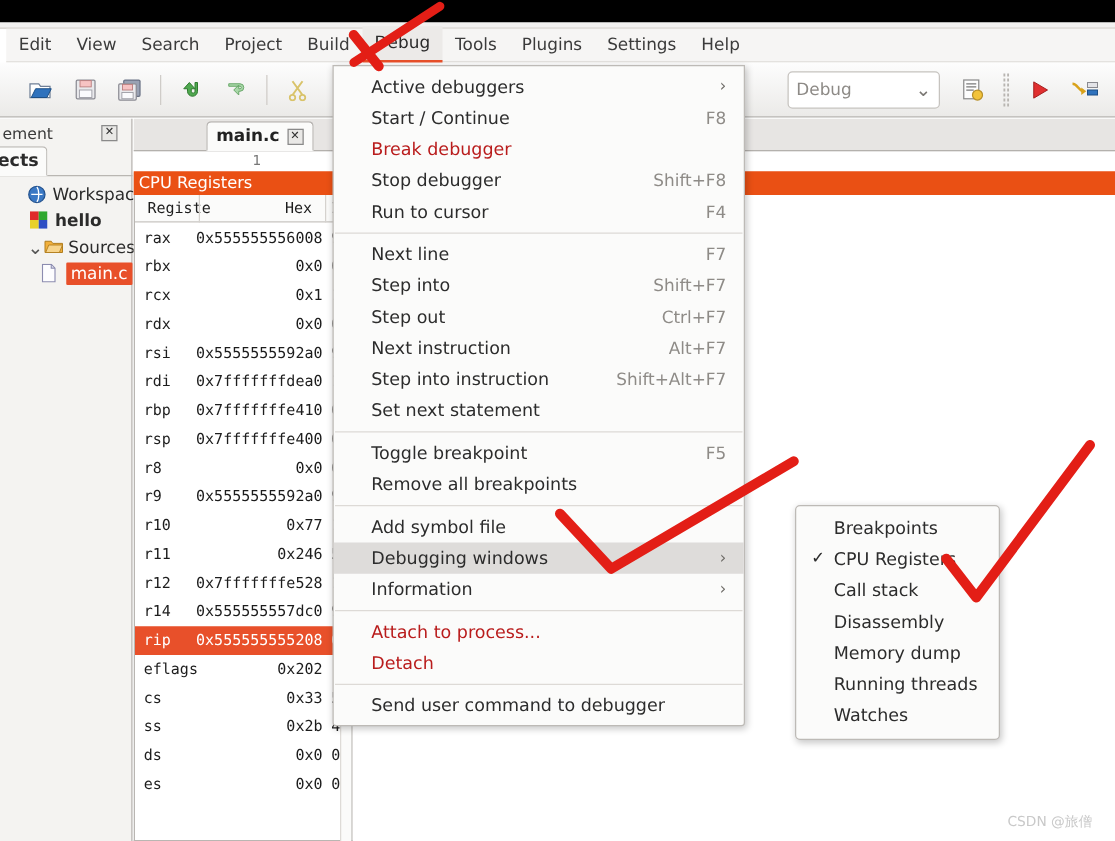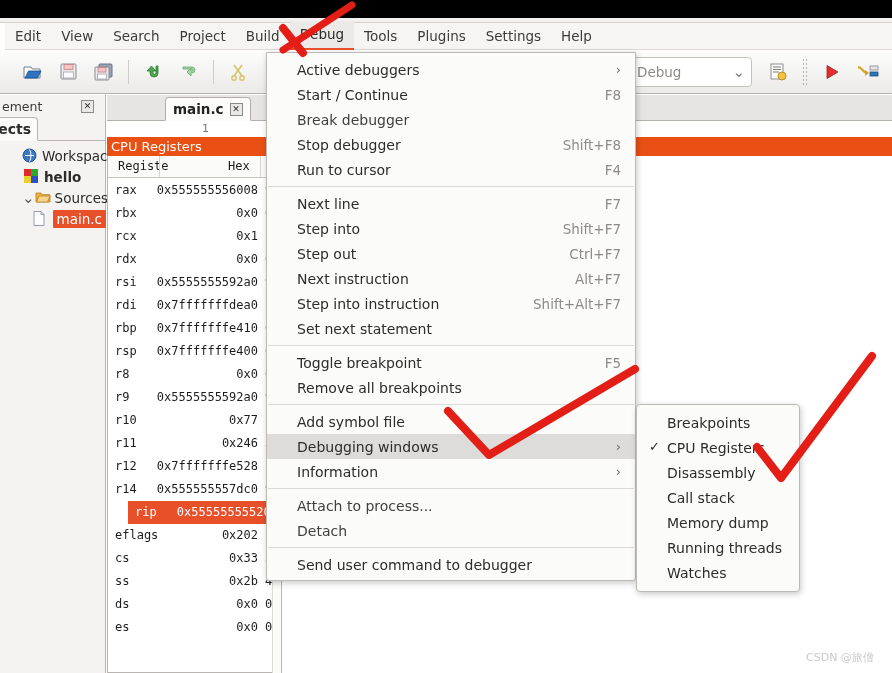--- a/index.html
+++ b/index.html
@@ -112,40 +112,40 @@
   .cpu-head {
     position:absolute; left:0; top:18px; width: 175px; height: 22px;
     background:#fbfbfa; border-bottom: 1px solid #c9c6c2;
     font-family: "DejaVu Sans Mono", monospace; font-size: 12px; color:#1d1d1d;
   }
   .cpu-head .hc { position:absolute; top:3px; }
   .cpu-head .col-sep { position:absolute; top:0; width:1px; height:22px; background:#d5d2ce; }
   .cpu-rows { position:absolute; left:0; top:41px; width: 175px;
     font-family:"DejaVu Sans Mono", monospace; font-size: 12px; color:#1d1d1d; }
   .reg-row { position:relative; height: 23px; white-space: nowrap; }
-  .reg-row.sel { background:#e8502a; color:#ffffff;margin-left:20px; }
+  .reg-row.sel { background:#e8502a; color:#ffffff; }
   .reg-name { position:absolute; left:7px; top:4px; }
   .reg-hex { position:absolute; left:21px; top:4px; width: 129px; text-align:right; }
   .reg-int { position:absolute; left:157px; top:4px; }
   .cpu-vscroll { position:absolute; right:0; top:18px; width: 9px; height: 517px; background:#fbfbfa;
     border-left:1px solid #dedbd7; }
 
   
   .menu {
-    position:absolute; left:266px; top:52px; width: 370px;
+    position:absolute; left:266px; top:52px; width: 330px;
     background:#fbfbfa; border:1px solid #bdbab6; border-radius: 0 0 3px 3px;
     box-shadow: 1px 2px 6px rgba(0,0,0,.22);
     padding: 4px 0 3px 0;
     text-align: center;
   }
   .mi {
     position:relative; height: 25px; display:flex; align-items:center;
     padding: 0 14px 0 30px; font-size: 14px; color:#2c2c2c; white-space: nowrap;
   }
-  .mi.dis { color:#404040; }
+  .mi.dis { color:#b91c1c; }
   .mi.hl { background:#dedcda; }
   .mi .accel { margin-left:auto; color:#8e8b87; font-size: 13.5px; }
   .mi .arrow { margin-left:auto; color:#6e6b67; font-size: 13px; }
   .mi .check { position:absolute; left:12px; top:4px; font-size: 13px; color:#2c2c2c; }
   .msep { height: 1px; background:#dddad6; margin: 4px 1px; }
 
   
   .submenu {
     position:absolute; left:636px; top:404px; width: 164px;
     background:#fbfbfa; border:1px solid #bdbab6; border-radius: 4px;
@@ -507,24 +507,24 @@
 
   <div class="submenu" id="debug-submenu">
       <div class="mi">
         <span>Breakpoints</span>
       </div>
       <div class="mi">
         <span class="check">✓</span>
         <span>CPU Registers</span>
       </div>
       <div class="mi">
+        <span>Call stack</span>
+      </div>
+      <div class="mi">
         <span>Disassembly</span>
-      </div>
-      <div class="mi">
-        <span>Call stack</span>
       </div>
       <div class="mi">
         <span>Memory dump</span>
       </div>
       <div class="mi">
         <span>Running threads</span>
       </div>
       <div class="mi">
         <span>Watches</span>
       </div>

